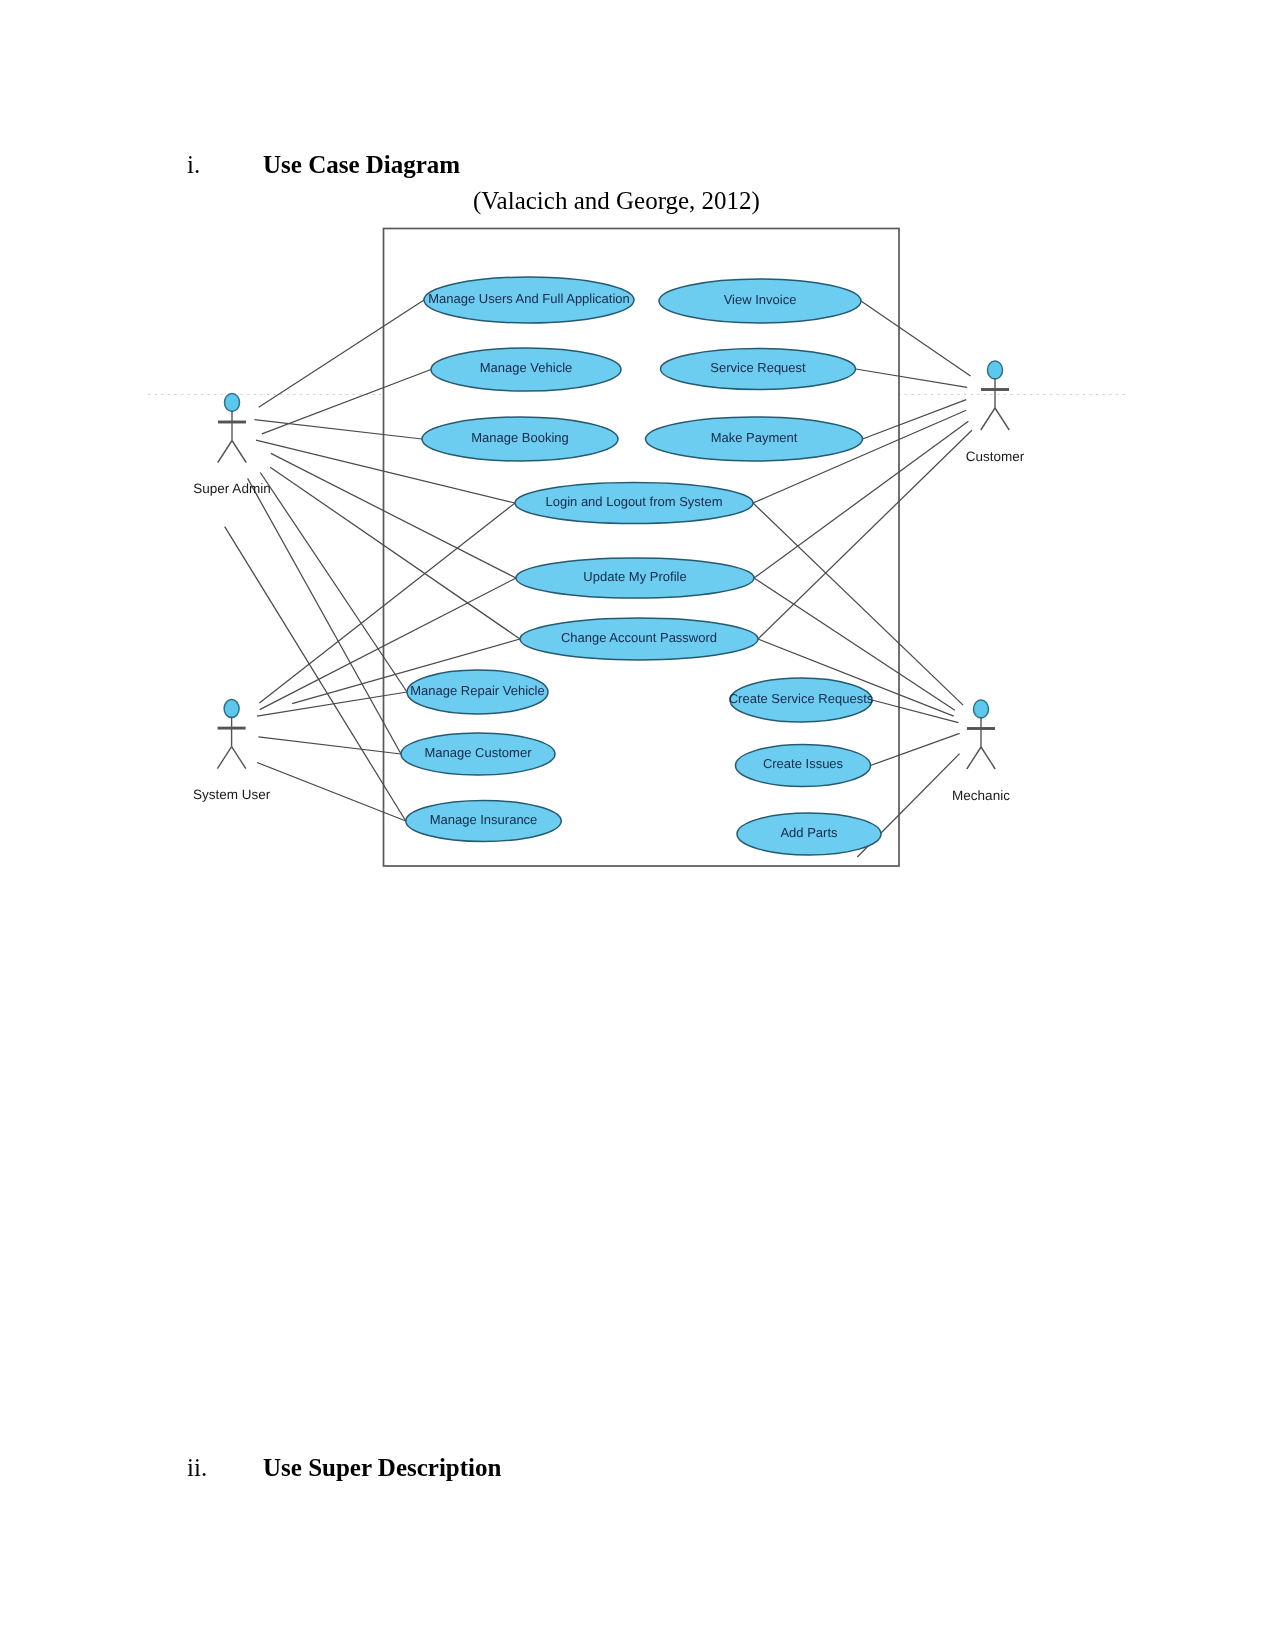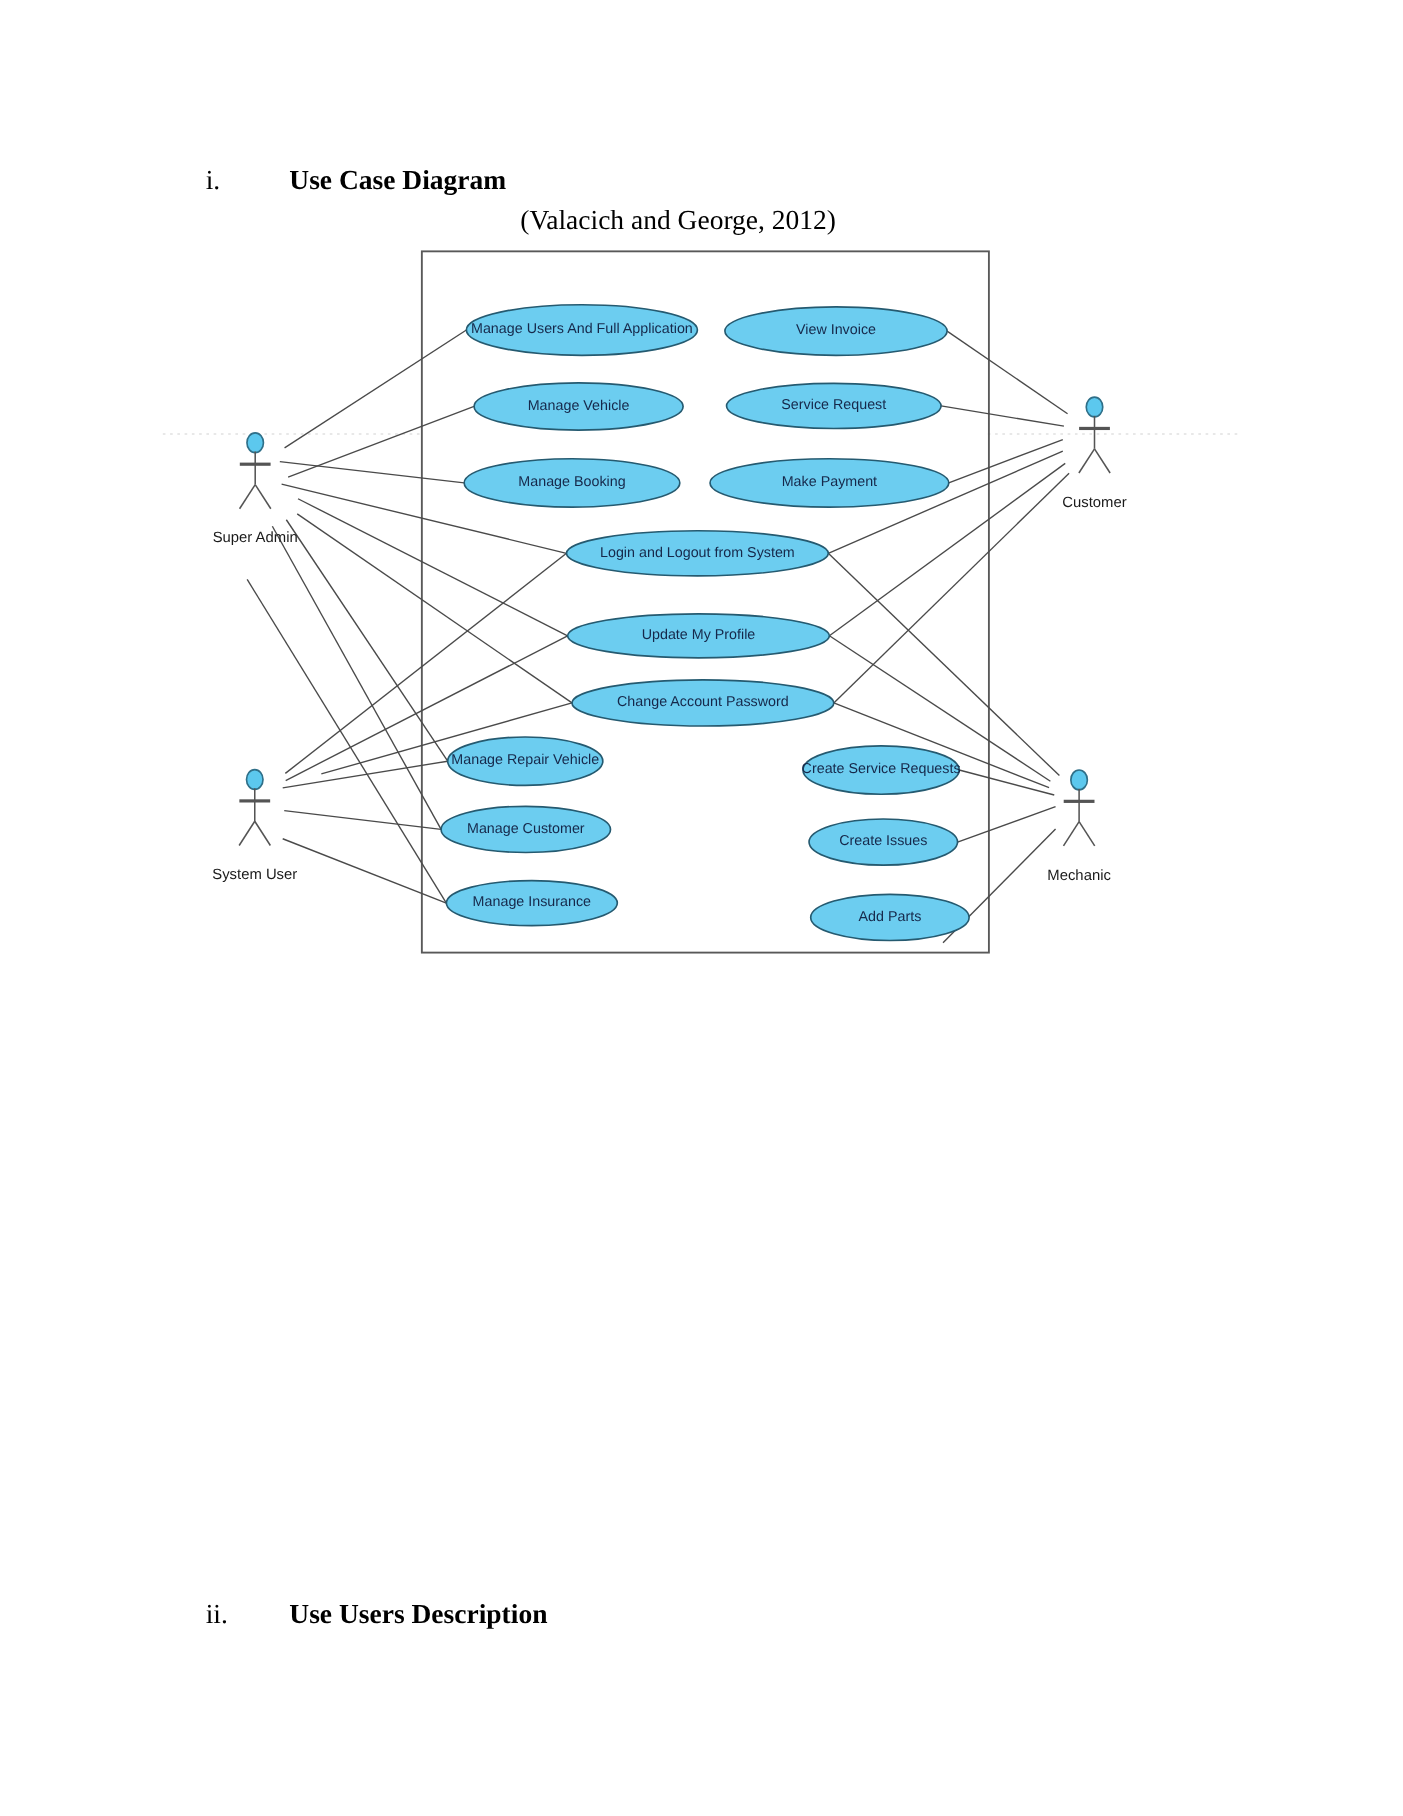--- a/index.html
+++ b/index.html
@@ -22,21 +22,21 @@
 </head>
 <body>
 
 <div class="page">
 
   <span class="sec-num" style="left:187px;top:152px;">i.</span>
   <span class="sec-title" style="left:263px;top:152px;">Use Case Diagram</span>
   <span class="sec-cite" style="left:473px;top:152px;margin-top:36px;">(Valacich and George, 2012)</span>
 
   <span class="sec-num" style="left:187px;top:1455px;text-align:right;">ii.</span>
-  <span class="sec-title" style="left:263px;top:1455px;">Use Users Description</span>
+  <span class="sec-title" style="left:263px;top:1455px;">Use Super Description</span>
 
   <svg class="diagram" viewBox="0 0 1275 1651">
     <g>
       <line class="guide" x1="148" y1="394.5" x2="383" y2="394.5" stroke="#d2d2d2" stroke-width="1" stroke-dasharray="2.4 4.2"></line>
       <line class="guide" x1="898" y1="394.5" x2="1126" y2="394.5" stroke="#d2d2d2" stroke-width="1" stroke-dasharray="2.4 4.2"></line>
     </g>
     <g>
       <rect id="boundary" x="383.5" y="228.5" width="515.5" height="637.5" fill="none" stroke="#595959" stroke-width="1.7"></rect>
     </g>
     <g>

